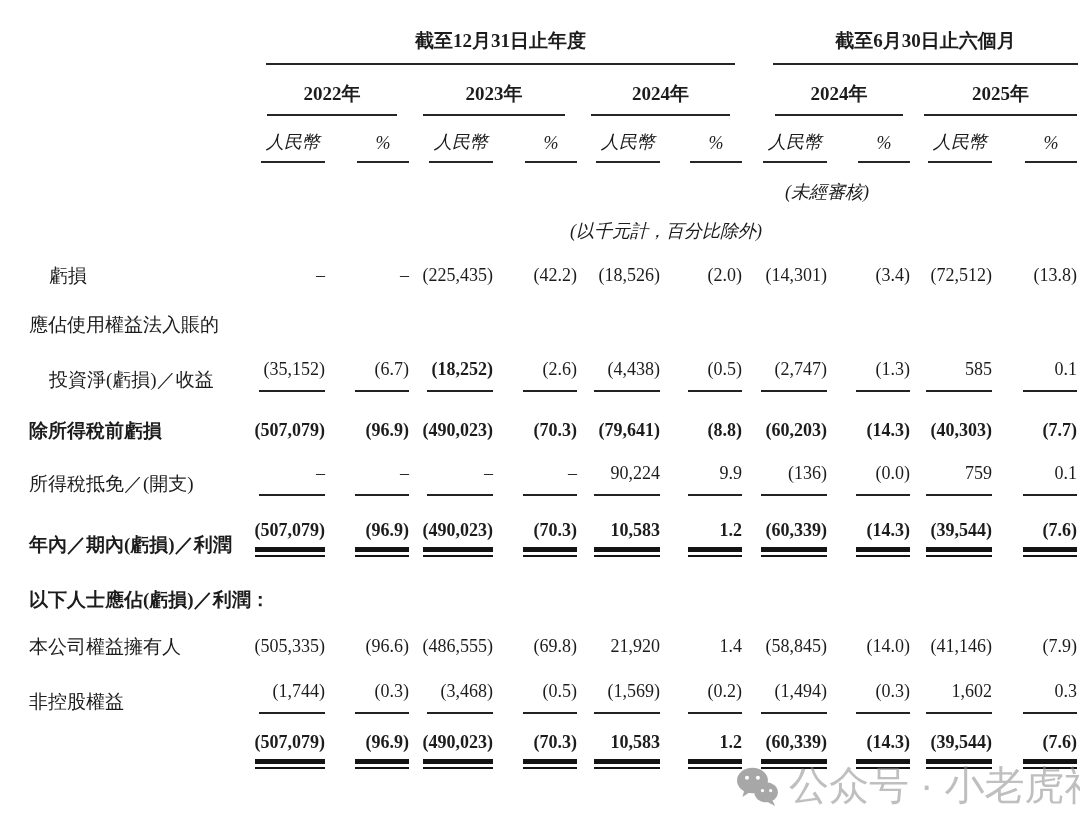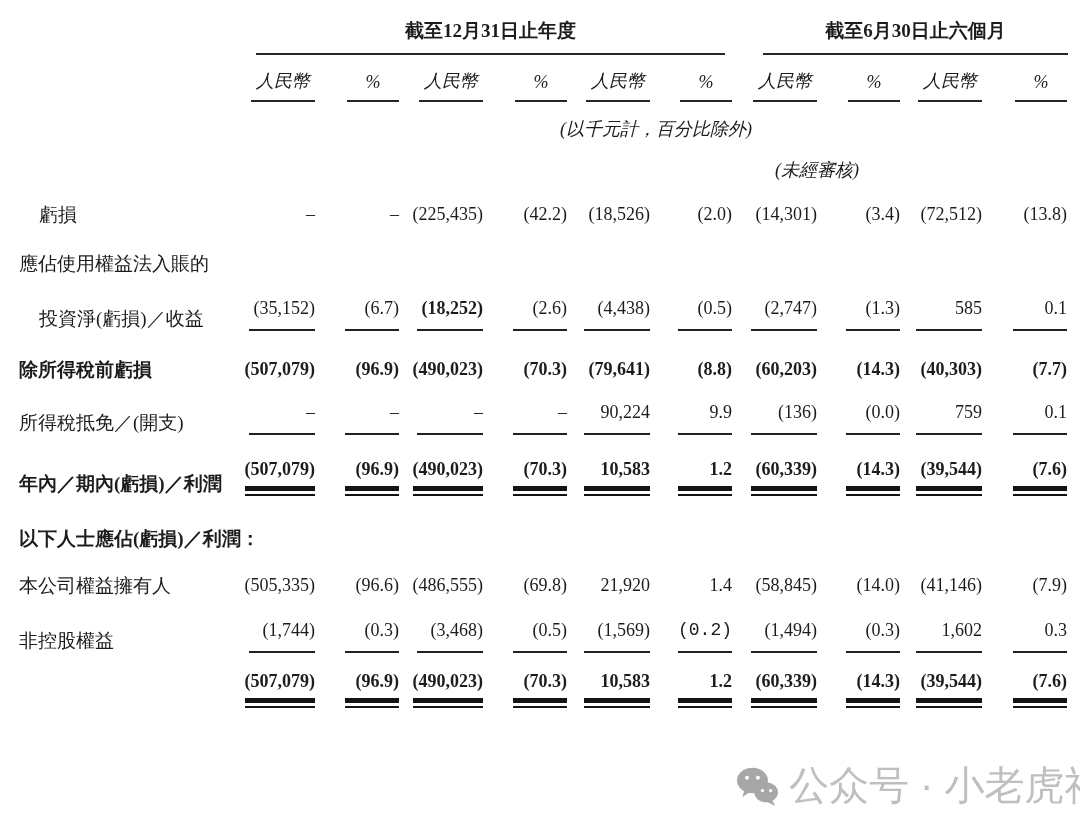--- a/index.html
+++ b/index.html
@@ -1,21 +1,21 @@
 <!DOCTYPE html>
 <html><head>
 <meta charset="utf-8">
 <style>
   html,body {margin:0; padding:0; background:#ffffff;}
   .page {
     position:relative; width:1080px; height:833px; overflow:hidden;
     background:#ffffff; color:#1c1c1c;
     font-family:"Liberation Serif","DejaVu Serif",serif;
   }
-  table.fin {border-collapse:collapse; table-layout:fixed; width:1062px; margin:6px;}
+  table.fin {border-collapse:collapse; table-layout:fixed; width:1062px; margin:16px;}
   td {padding:0; vertical-align:bottom;}
 
   
   .grp {
     font-weight:bold; font-size:19px; text-align:center;
     border-bottom:2px solid #262626; padding:12px 0 9px; margin:0 8px 0 12px;
   }
   .grp.g2m {margin-left:30px; margin-right:0;}
   .yr {
     font-weight:bold; font-size:19px; text-align:center;
@@ -87,39 +87,57 @@
         <td></td>
         <td colspan="6">
           <div class="grp">截至12月31日止年度</div>
         </td>
         <td colspan="4">
           <div class="grp g2m">截至6月30日止六個月</div>
         </td>
       </tr>
       <tr>
         <td></td>
-        <td class="val rmb"><span class="hu">人民幣</span></td>
-        <td class="val pct"><span class="hu">%</span></td>
-        <td class="val rmb"><span class="hu">人民幣</span></td>
-        <td class="val pct"><span class="hu">%</span></td>
-        <td class="val rmb"><span class="hu">人民幣</span></td>
-        <td class="val pct"><span class="hu">%</span></td>
-        <td class="val rmb"><span class="hu">人民幣</span></td>
-        <td class="val pct"><span class="hu">%</span></td>
-        <td class="val rmb"><span class="hu">人民幣</span></td>
-        <td class="val pct"><span class="hu">%</span></td>
-      </tr>
-      <tr>
-        <td></td>
-        <td colspan="10" class="units"><span>(以千元計，百分比除外)</span></td>
+        <td colspan="2">
+            <div class="yr">2022年</div>
+          </td>
+        <td colspan="2">
+            <div class="yr">2023年</div>
+          </td>
+        <td colspan="2">
+            <div class="yr">2024年</div>
+          </td>
+        <td colspan="2">
+            <div class="yr ml">2024年</div>
+          </td>
+        <td colspan="2">
+            <div class="yr mr">2025年</div>
+          </td>
+      </tr>
+      <tr>
+        <td></td>
+        <td class="val rmb"><span class="hu">人民幣</span></td>
+        <td class="val pct"><span class="hu">%</span></td>
+        <td class="val rmb"><span class="hu">人民幣</span></td>
+        <td class="val pct"><span class="hu">%</span></td>
+        <td class="val rmb"><span class="hu">人民幣</span></td>
+        <td class="val pct"><span class="hu">%</span></td>
+        <td class="val rmb"><span class="hu">人民幣</span></td>
+        <td class="val pct"><span class="hu">%</span></td>
+        <td class="val rmb"><span class="hu">人民幣</span></td>
+        <td class="val pct"><span class="hu">%</span></td>
       </tr>
       <tr>
         <td colspan="7"></td>
         <td colspan="2" class="unaud"><span>(未經審核)</span></td>
         <td colspan="2"></td>
+      </tr>
+      <tr>
+        <td></td>
+        <td colspan="10" class="units"><span>(以千元計，百分比除外)</span></td>
       </tr>
     </thead>
     <tbody id="tbody">
         <tr>
           <td class="lbl ind" style="padding-top: 20px;"><span>虧損</span></td>
           <td class="val rmb" style="padding-top: 20px;"><span class="num">–</span></td>
           <td class="val pct" style="padding-top: 20px;"><span class="num">–</span></td>
           <td class="val rmb" style="padding-top: 20px;"><span class="num">(225,435)</span></td>
           <td class="val pct" style="padding-top: 20px;"><span class="num">(42.2)</span></td>
           <td class="val rmb" style="padding-top: 20px;"><span class="num">(18,526)</span></td>
@@ -202,21 +220,21 @@
           <td class="val rmb" style="padding-top: 22px;"><span class="num">(41,146)</span></td>
           <td class="val pct" style="padding-top: 22px;"><span class="num">(7.9)</span></td>
         </tr>
         <tr>
           <td class="lbl" style="padding-top: 20px;"><span>非控股權益</span></td>
           <td class="val rmb" style="padding-top: 20px;"><span class="num u1">(1,744)</span></td>
           <td class="val pct" style="padding-top: 20px;"><span class="num u1">(0.3)</span></td>
           <td class="val rmb" style="padding-top: 20px;"><span class="num u1">(3,468)</span></td>
           <td class="val pct" style="padding-top: 20px;"><span class="num u1">(0.5)</span></td>
           <td class="val rmb" style="padding-top: 20px;"><span class="num u1">(1,569)</span></td>
-          <td class="val pct" style="padding-top: 20px; font-family: Liberation Mono, monospace;"><span class="num u1">(0.2)</span></td>
+          <td class="val pct" style="padding-top: 20px;"><span class="num u1">(0.2)</span></td>
           <td class="val rmb" style="padding-top: 20px;"><span class="num u1">(1,494)</span></td>
           <td class="val pct" style="padding-top: 20px;"><span class="num u1">(0.3)</span></td>
           <td class="val rmb" style="padding-top: 20px;"><span class="num u1">1,602</span></td>
           <td class="val pct" style="padding-top: 20px;"><span class="num u1">0.3</span></td>
         </tr>
         <tr>
           <td class="lbl b" style="padding-top: 16px;"><span></span></td>
           <td class="val rmb b" style="padding-top: 16px;"><span class="u2o"><span class="u2i">(507,079)</span></span></td>
           <td class="val pct b" style="padding-top: 16px;"><span class="u2o"><span class="u2i">(96.9)</span></span></td>
           <td class="val rmb b" style="padding-top: 16px;"><span class="u2o"><span class="u2i">(490,023)</span></span></td>

